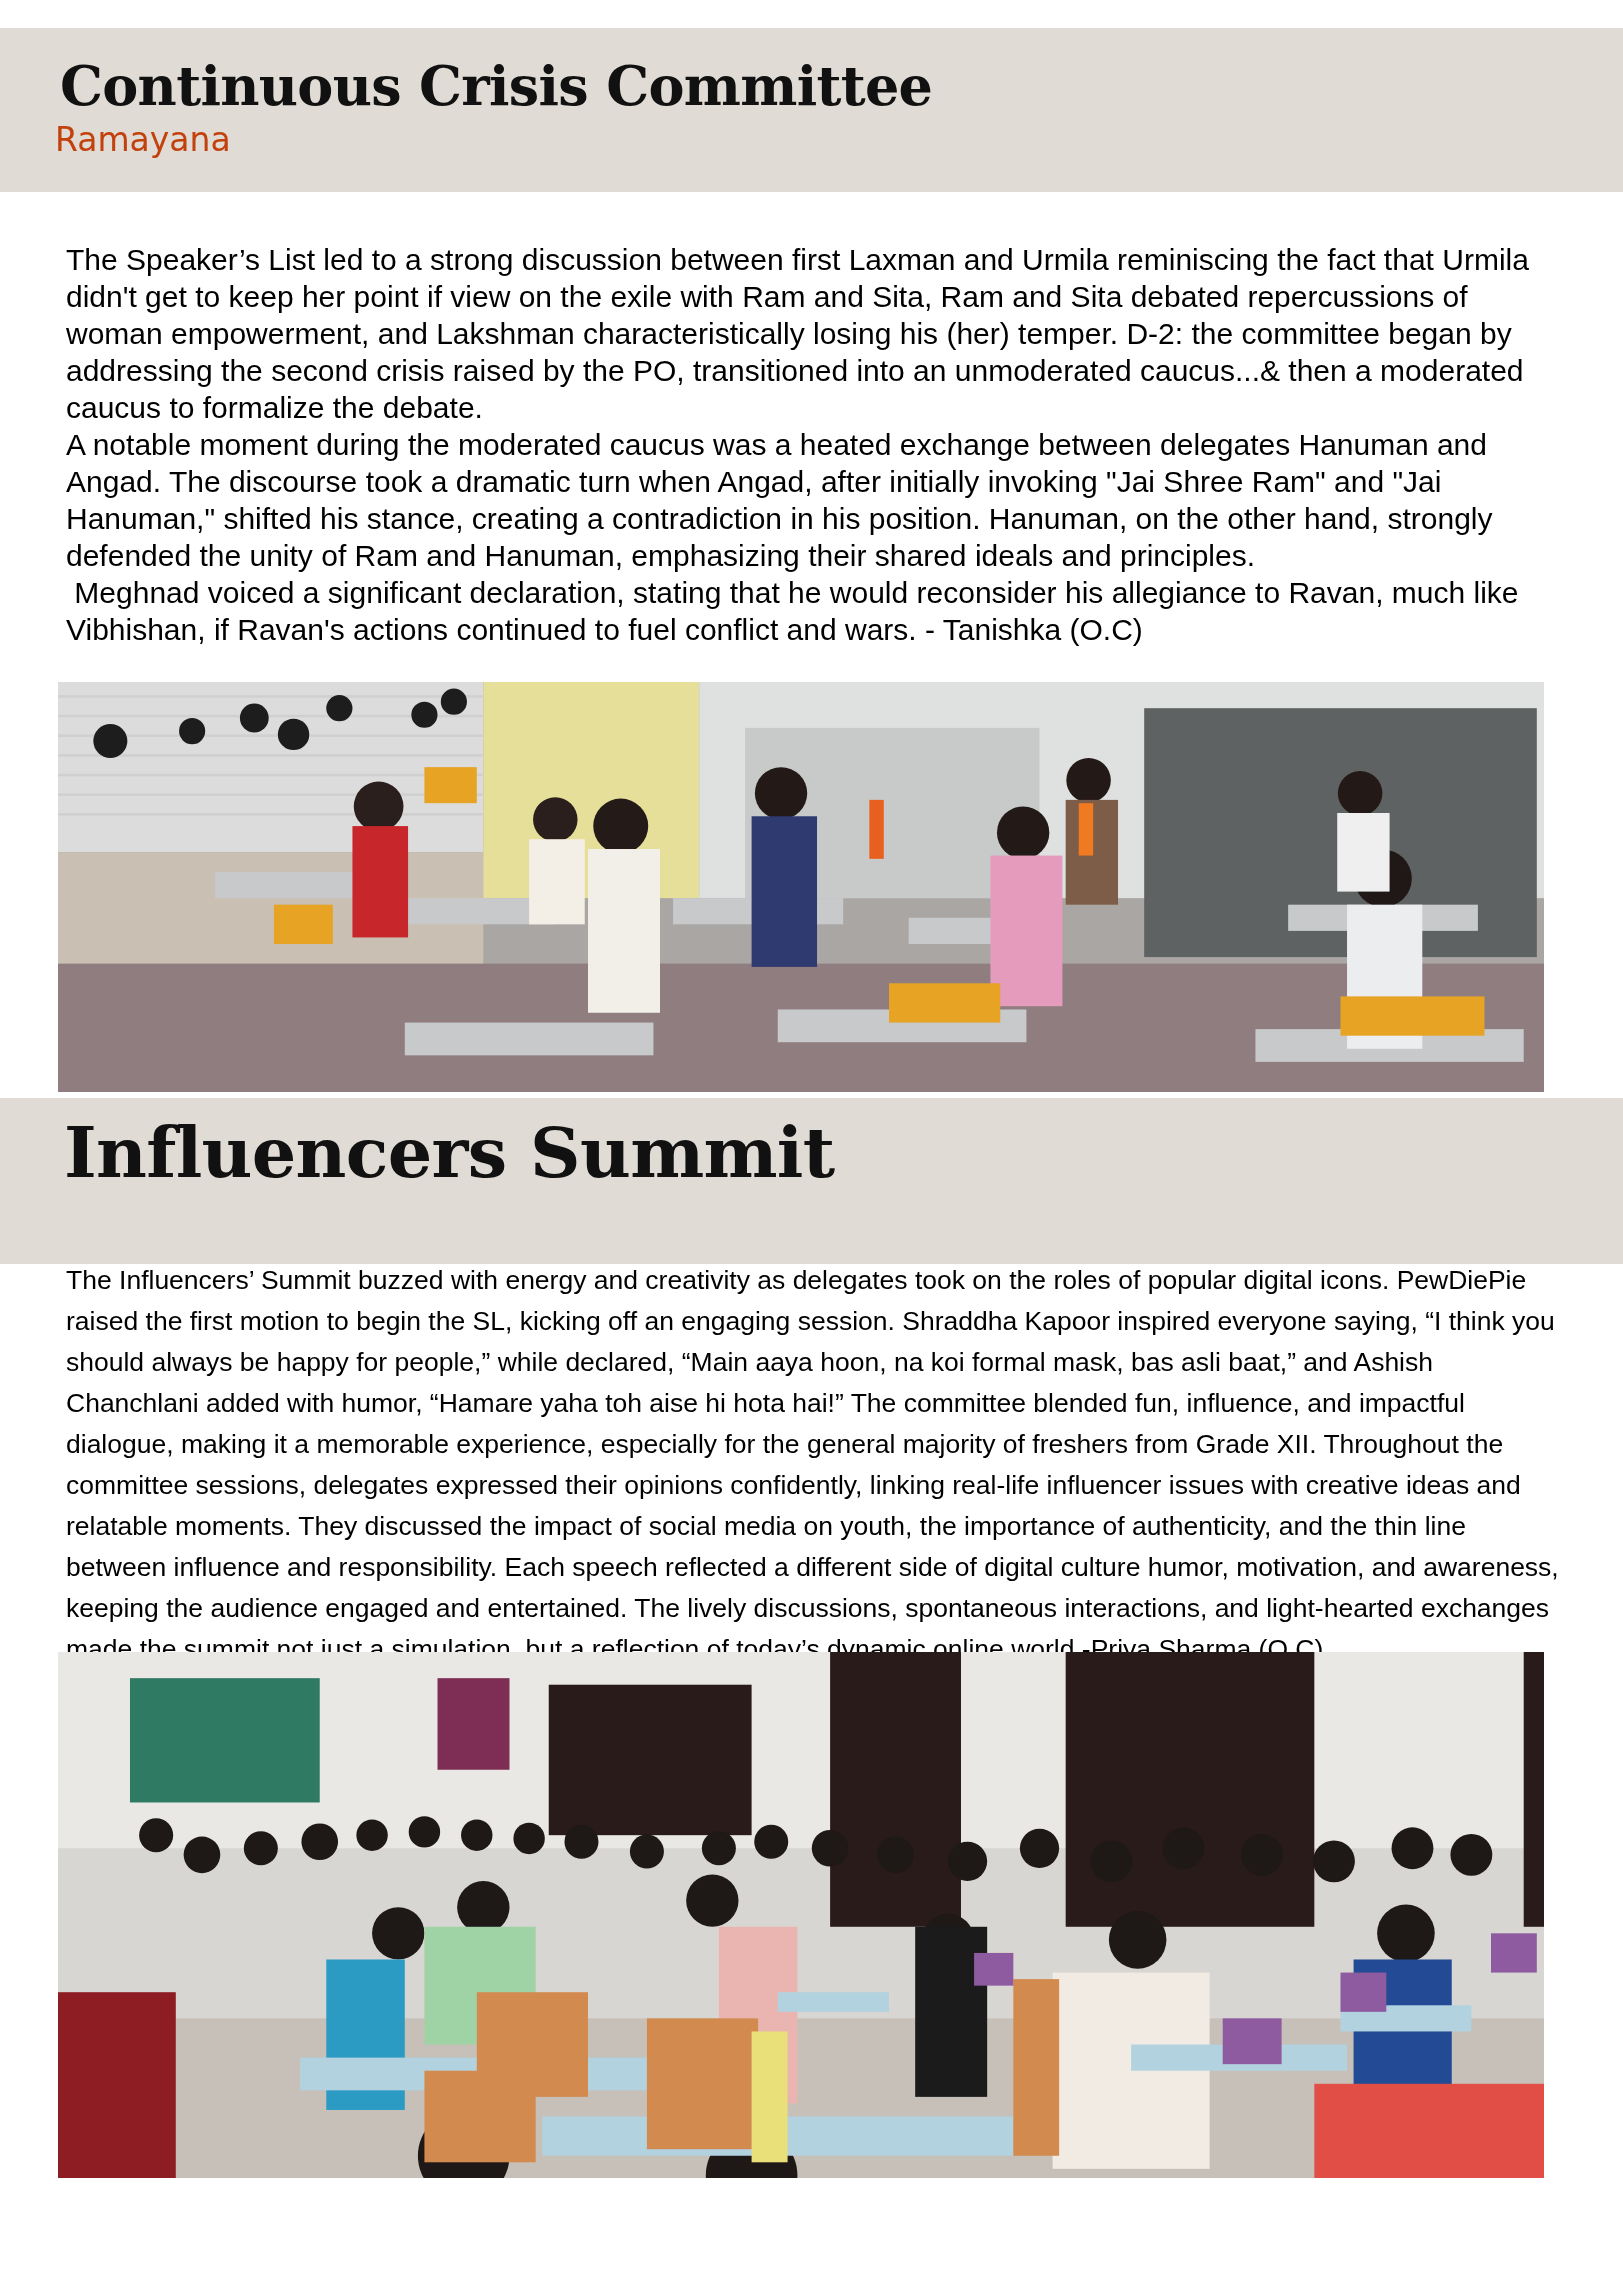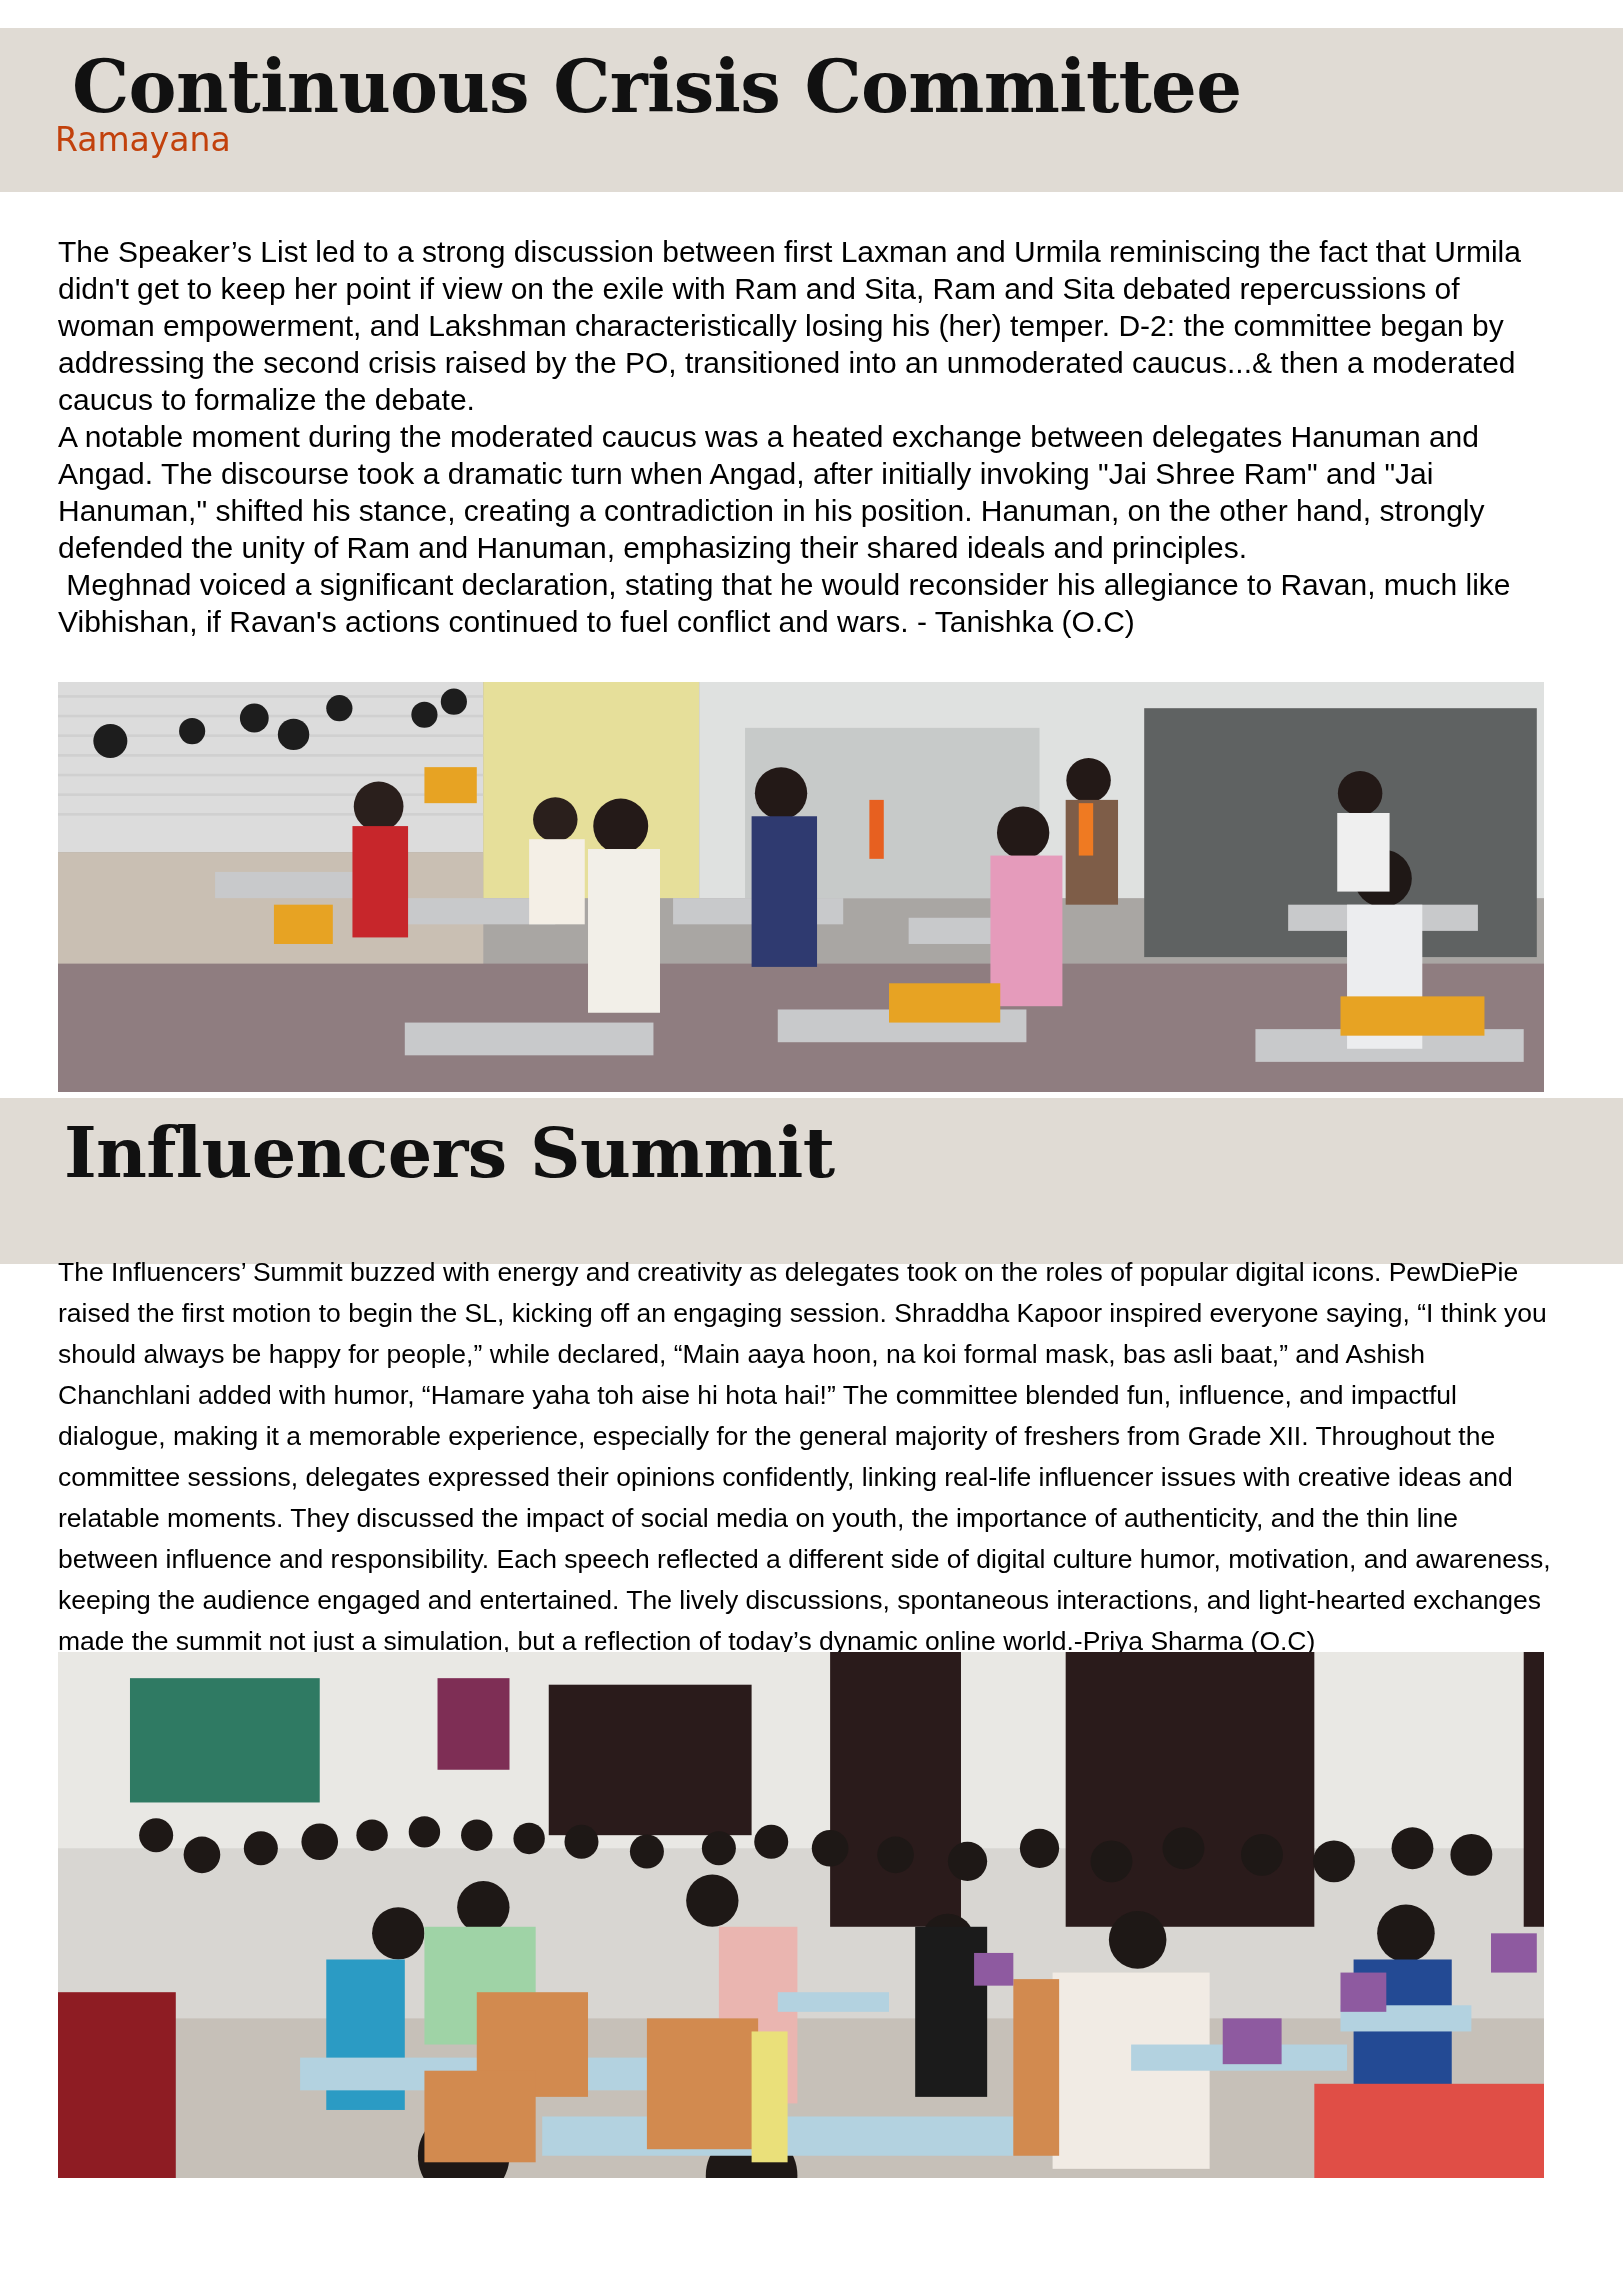--- a/index.html
+++ b/index.html
@@ -3,28 +3,28 @@
   <meta charset="utf-8">
   <style>
     html, body { margin: 0; padding: 0; background: #ffffff; }
     body { width: 1623px; height: 2295px; position: relative; overflow: hidden; font-family: "Liberation Sans", sans-serif; color: #000; }
 
     .band { position: absolute; left: 0; width: 1623px; background: #e0dbd4; }
     .band-1 { top: 27.5px; height: 164px; }
     .band-2 { top: 1098px; height: 166px; }
 
     .title { position: absolute; left: 60px; font-family: "DejaVu Serif", serif; font-weight: 700; color: #111; letter-spacing: -0.7px; white-space: nowrap; }
-    .band-1 .title { top: 26px; font-size: 72px; line-height: 65px; margin-left: 12px; }
+    .band-1 .title { top: 26px; font-size: 54px; line-height: 65px; }
     .band-2 .title { top: 22px; font-size: 70px; line-height: 65px; left: 64px; }
 
     .subtitle { position: absolute; font-family: "DejaVu Sans", sans-serif; color: #c2410c; white-space: nowrap; }
     .band-1 .subtitle { left: 55px; top: 92px; font-size: 33px; line-height: 39px; }
     .band-2 .subtitle { left: 58px; top: 98px; font-size: 35px; line-height: 42px; }
 
-    .body-text { position: absolute; left: 58px; width: 1505px; margin: 0; }
+    .body-text { position: absolute; left: 58px; width: 1505px; margin: 8px; }
     .body-1 { top: 233px; font-size: 30px; line-height: 37px; }
     .body-1 p { margin: 0; white-space: pre-wrap; }
     .body-2 { top: 1252px; font-size: 26.5px; line-height: 41px; }
     .body-2 p { margin: 0; }
 
     .photo { position: absolute; left: 58px; width: 1486px; overflow: hidden; }
     .photo-1 { top: 682px; height: 410px; background: #8d8a88; }
     .photo-2 { top: 1652px; height: 526px; background: #7a6a62; }
     .photo svg { display: block; width: 100%; height: 100%; }
   </style>

